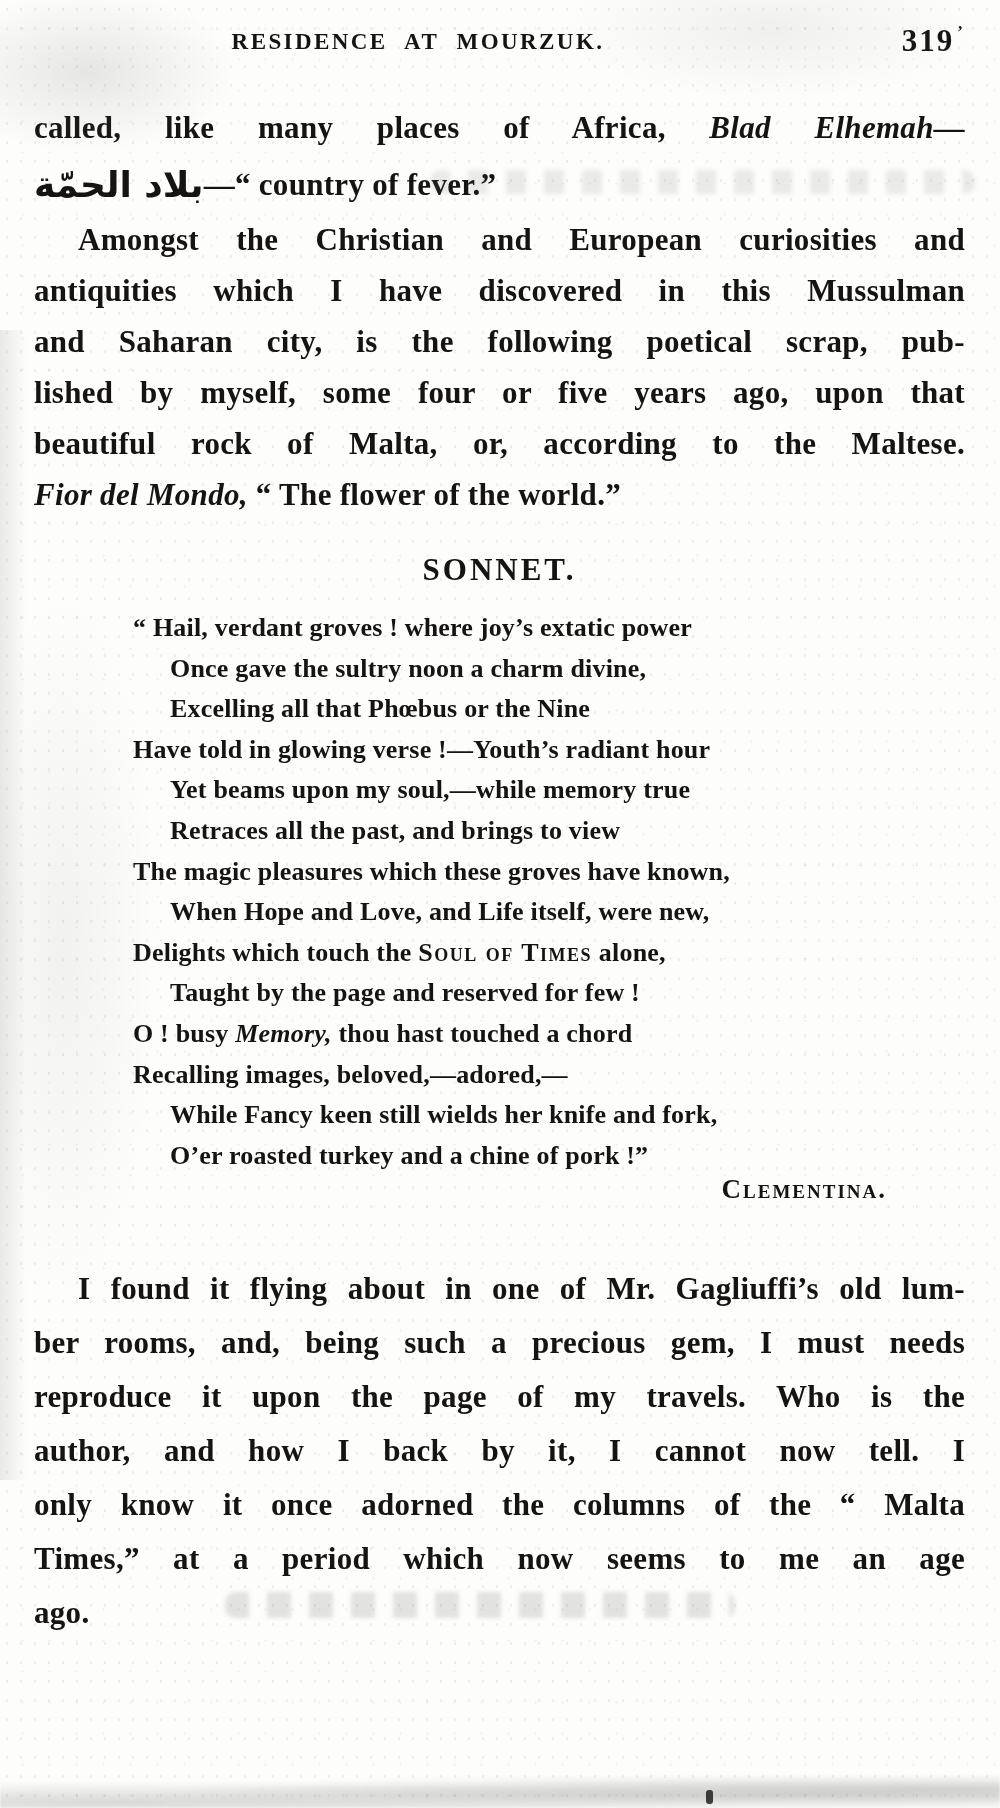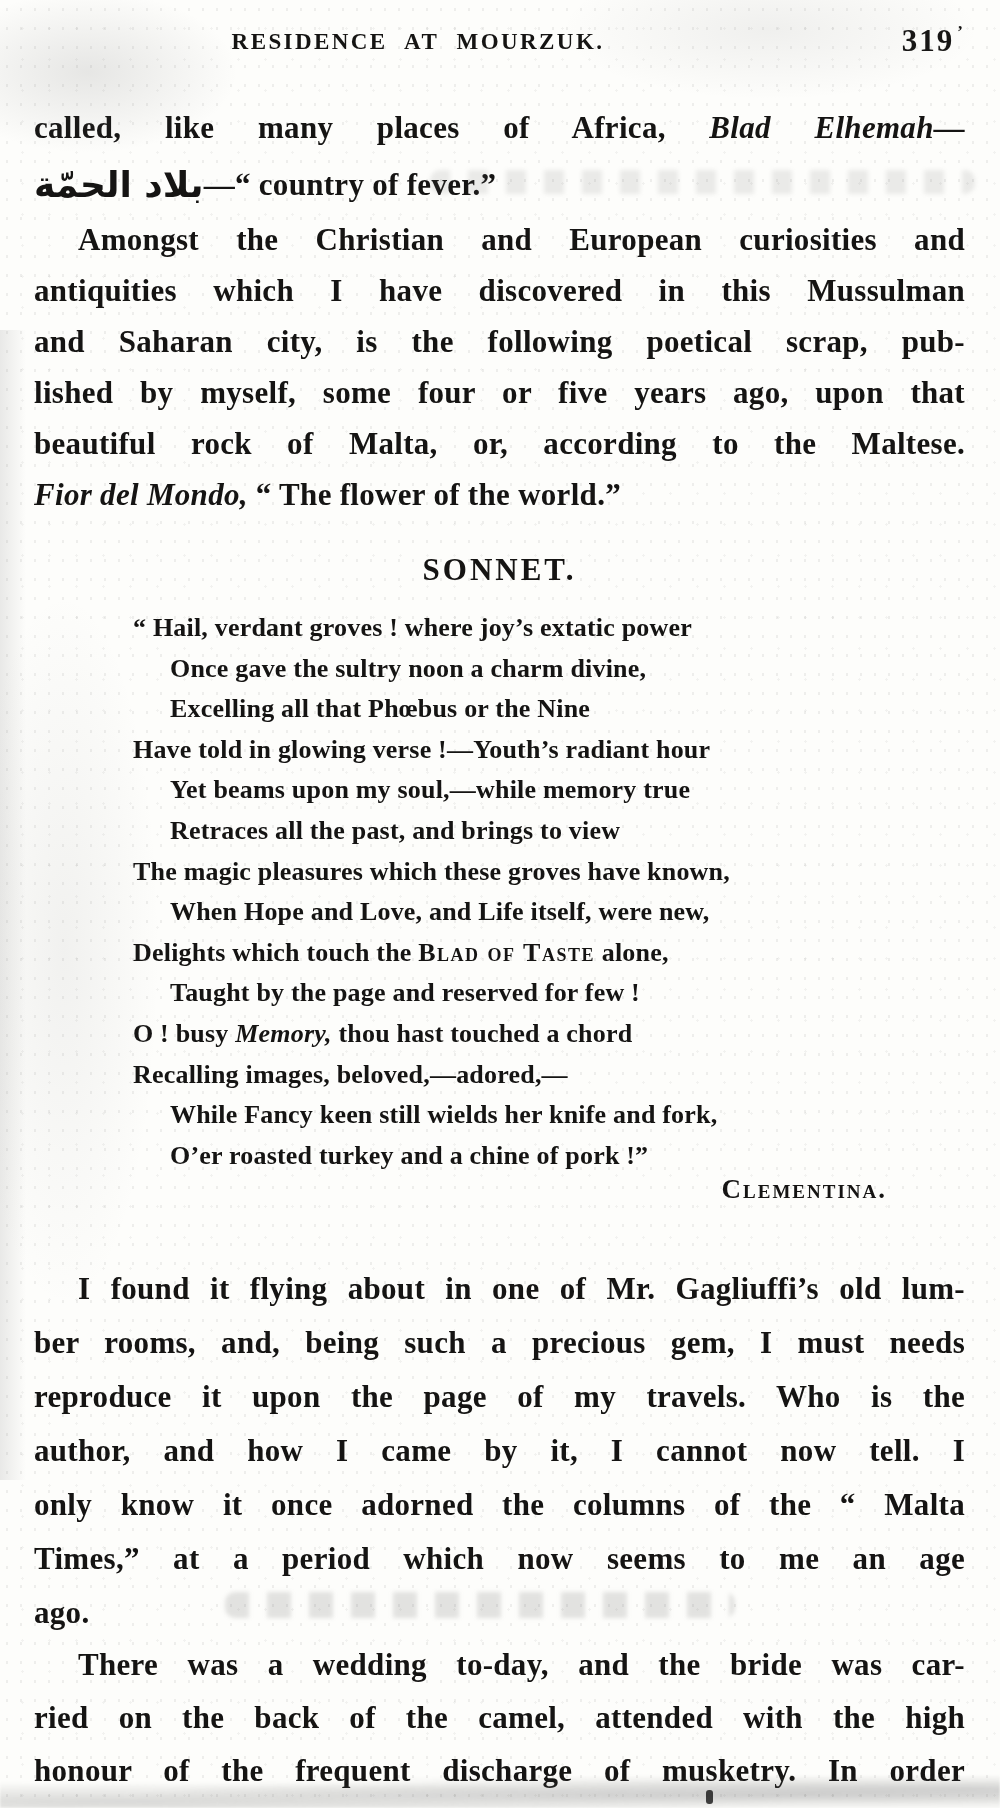--- a/index.html
+++ b/index.html
@@ -107,45 +107,40 @@
 
   <section class="abs poem">
       <div class="line"><span>“ Hail, verdant groves ! where joy’s extatic power</span></div>
       <div class="line ind"><span>Once gave the sultry noon a charm divine,</span></div>
       <div class="line ind"><span>Excelling all that Phœbus or the Nine</span></div>
       <div class="line"><span>Have told in glowing verse !—Youth’s radiant hour</span></div>
       <div class="line ind"><span>Yet beams upon my soul,—while memory true</span></div>
       <div class="line ind"><span>Retraces all the past, and brings to view</span></div>
       <div class="line"><span>The magic pleasures which these groves have known,</span></div>
       <div class="line ind"><span>When Hope and Love, and Life itself, were new,</span></div>
-      <div class="line"><span>Delights which touch the </span><span class="smallcaps">Blad of Taste</span><span> alone,</span></div>
+      <div class="line"><span>Delights which touch the </span><span class="smallcaps">Soul of Times</span><span> alone,</span></div>
       <div class="line ind"><span>Taught by the page and reserved for few !</span></div>
       <div class="line"><span>O ! busy </span><span class="italic">Memory,</span><span> thou hast touched a chord</span></div>
       <div class="line"><span>Recalling images, beloved,—adored,—</span></div>
       <div class="line ind"><span>While Fancy keen still wields her knife and fork,</span></div>
       <div class="line ind"><span>O’er roasted turkey and a chine of pork !”</span></div>
     </section>
 
   <div class="abs attr"><span class="sc">Clementina.</span></div>
 
   <section class="abs para p3">
       <div class="line ind"><span>I found it flying about in one of Mr. Gagliuffi’s old lum-</span></div>
       <div class="line"><span>ber rooms, and, being such a precious gem, I must needs</span></div>
       <div class="line"><span>reproduce it upon the page of my travels.  Who is the</span></div>
-      <div class="line"><span>author, and how I came by it, I cannot now tell.  I</span></div>
+      <div class="line"><span>author, and how I back by it, I cannot now tell.  I</span></div>
       <div class="line"><span>only know it once adorned the columns of the “ Malta</span></div>
       <div class="line"><span>Times,” at a period which now seems to me an age</span></div>
       <div class="line nojust"><span>ago.</span></div>
     </section>
 
-  <section class="abs para p4">
-      <div class="line ind"><span>There was a wedding to-day, and the bride was car-</span></div>
-      <div class="line"><span>ried on the back of the camel, attended with the high</span></div>
-      <div class="line"><span>honour of the frequent discharge of musketry.  In order</span></div>
-    </section>
 
   <div class="smudge sm-topleft"></div>
   <div class="smudge sm-topmid"></div>
   <div class="smudge sm-leftstrip"></div>
   <div class="smudge sm-sonnetleft"></div>
   <div class="smudge sm-ghost1"></div>
   <div class="smudge sm-ghost2"></div>
   <div class="smudge sm-bottom"></div>
   <div class="smudge sm-dot"></div>
 

